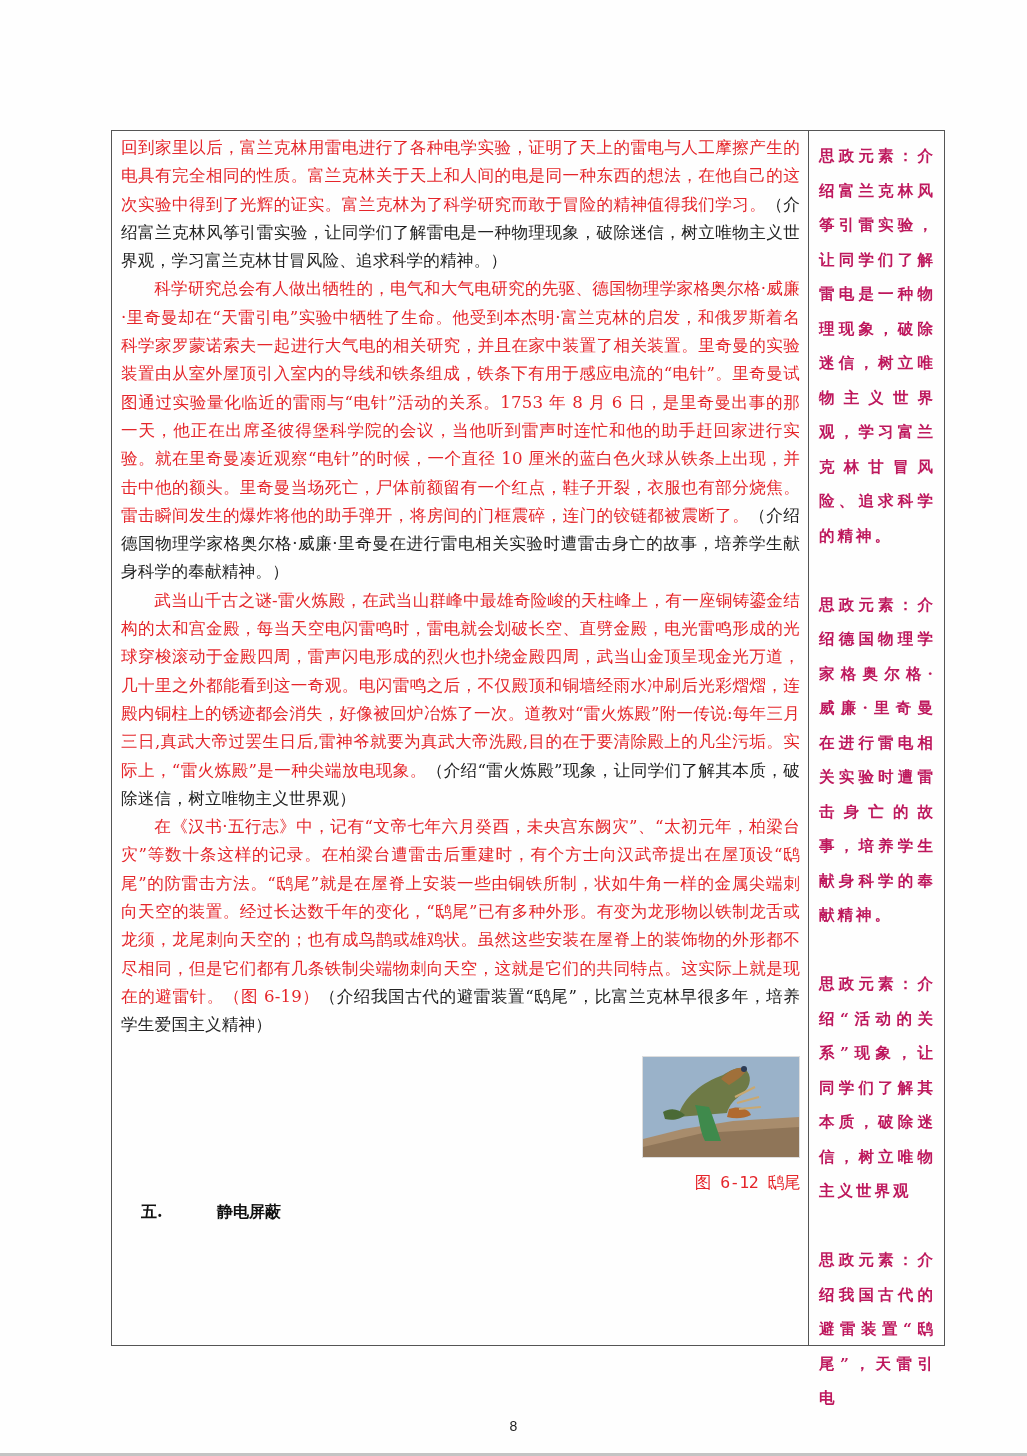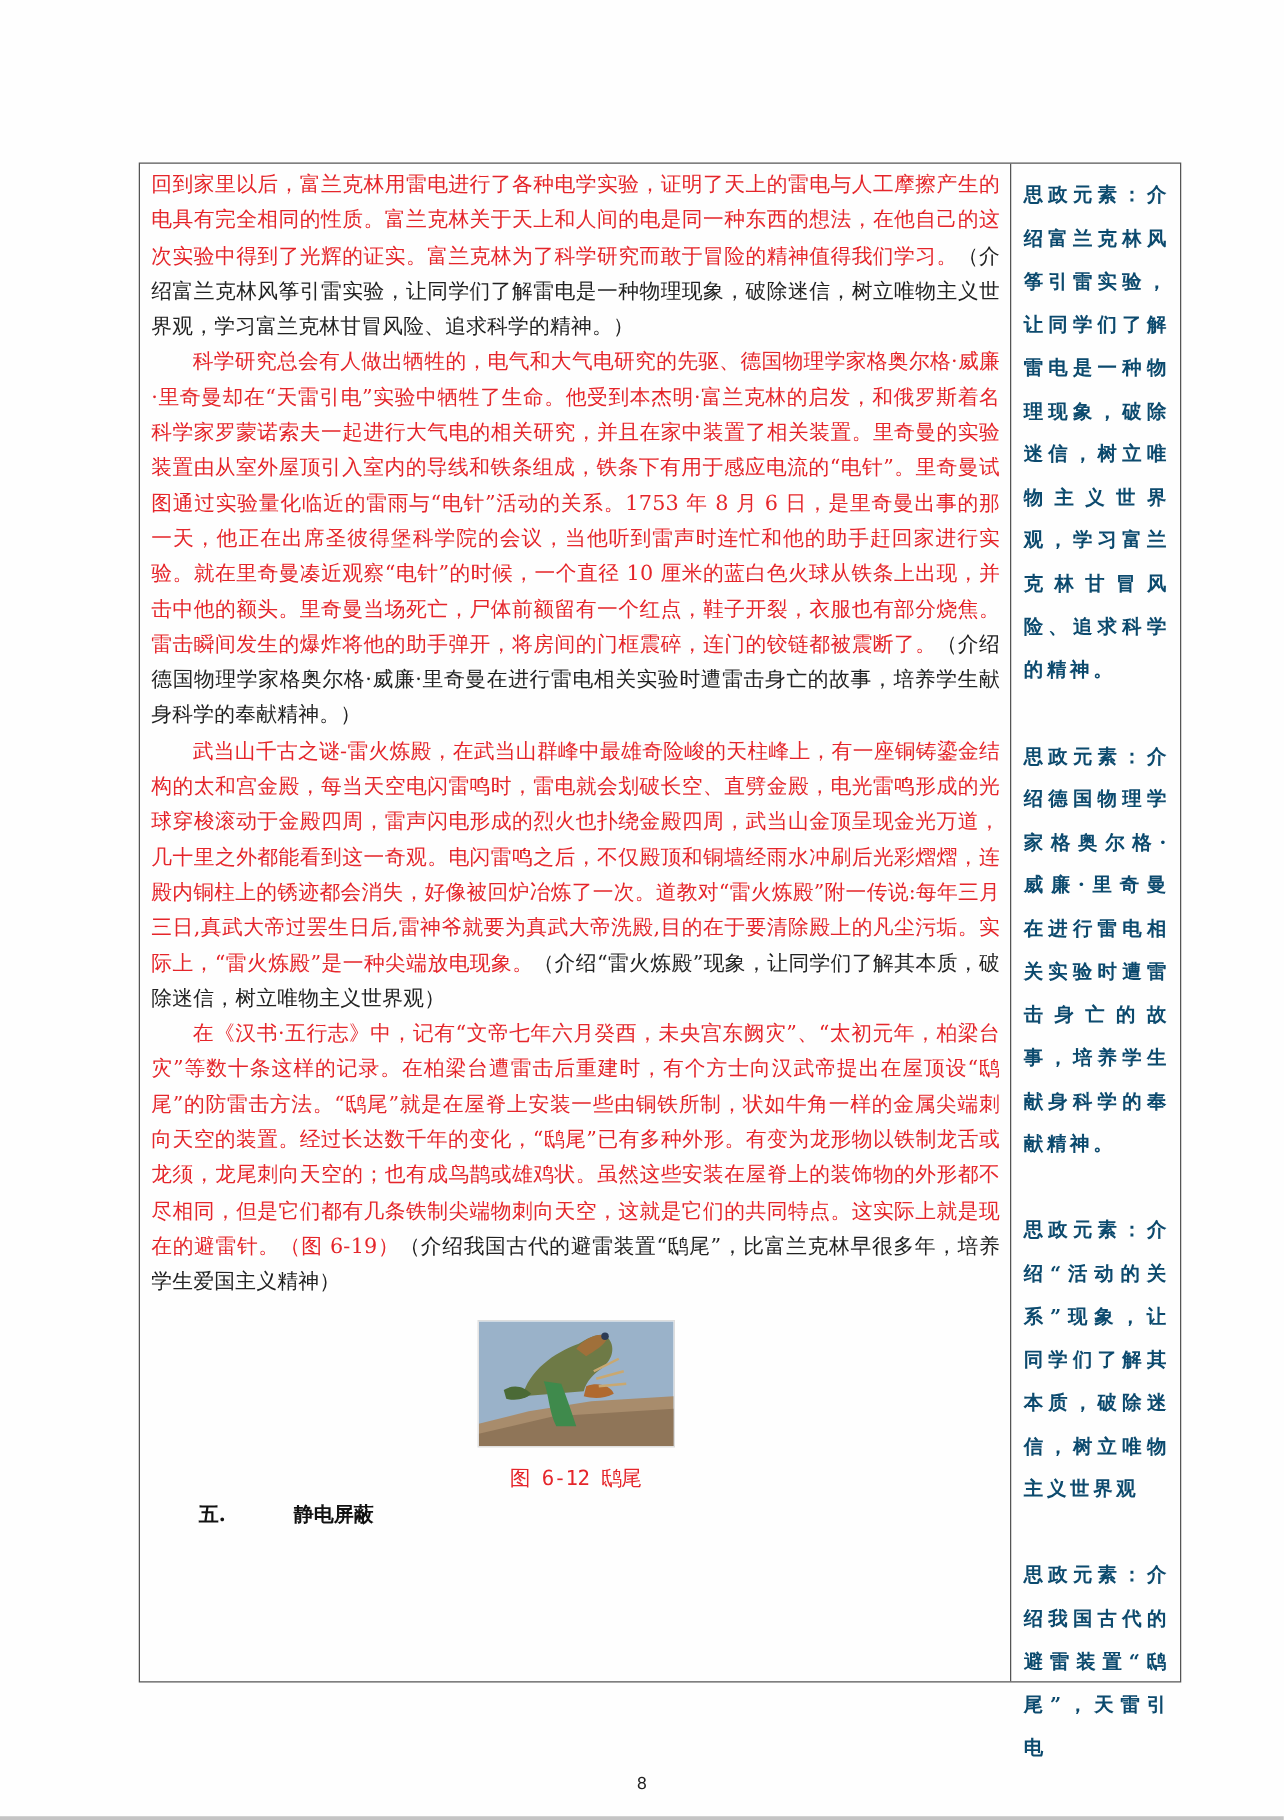--- a/index.html
+++ b/index.html
@@ -7,27 +7,27 @@
          font-family:"DejaVu Serif", "Liberation Serif", serif; }
   .page-bottom-line { position:absolute; left:0; top:1453px; width:1027px; height:3px; background:#c4c4c4; }
   .doc-table { position:absolute; left:111px; top:130px; width:834px; height:1216px;
                border:1px solid #555; box-sizing:border-box; display:flex; }
   .main-col { width:697px; border-right:1px solid #555; box-sizing:border-box; padding:3px 8px 0 9px; position:relative; }
   .side-col { flex:1; padding:8px 8px 0 10px; box-sizing:border-box; }
   .para { font-size:16.6px; line-height:28.3px; color:#222; margin:0; text-align:justify; letter-spacing:0.2px; }
   .para.indent { text-indent:2em; }
   .red { color:#e5252a; }
   .blk { color:#222; }
-  .figure { text-align:center; margin-top:16px; }
+  .figure { text-align:right; margin-top:16px; }
   .fig-img { display:inline-block; width:156px; height:100px; position:relative; overflow:hidden; border:1px solid #ddd; }
   .fig-caption { display:block; color:#e5252a; font-size:16.6px; line-height:26px; margin-top:8px;
                  font-family:"DejaVu Sans Mono","Liberation Mono", monospace; letter-spacing:-0.5px; }
-  .section-head { font-size:16px; font-weight:bold; line-height:28px; margin:2px 0 0 38px; color:#111; }
+  .section-head { font-size:16px; font-weight:bold; line-height:28px; margin:2px 0 0 20px; color:#111; }
   .section-head .num { display:inline-block; width:76px; }
-  .side-note { font-size:15.5px; font-weight:bold; line-height:34.5px; color:#0c4a6e; letter-spacing:3px;
+  .side-note { font-size:15.5px; font-weight:bold; line-height:34.5px; color:#be185d; letter-spacing:3px;
                margin:0 0 34.5px 0; text-align:justify; }
   .page-number { position:absolute; top:1418px; left:0; width:1027px; text-align:center;
                  font-family:"Liberation Sans Narrow","Liberation Sans", sans-serif; font-size:14px; color:#222; }
   b.term { font-weight:bold; color:#111; }
 </style>
 </head>
 <body>
 
 <div class="doc-table">
   <div class="main-col">

